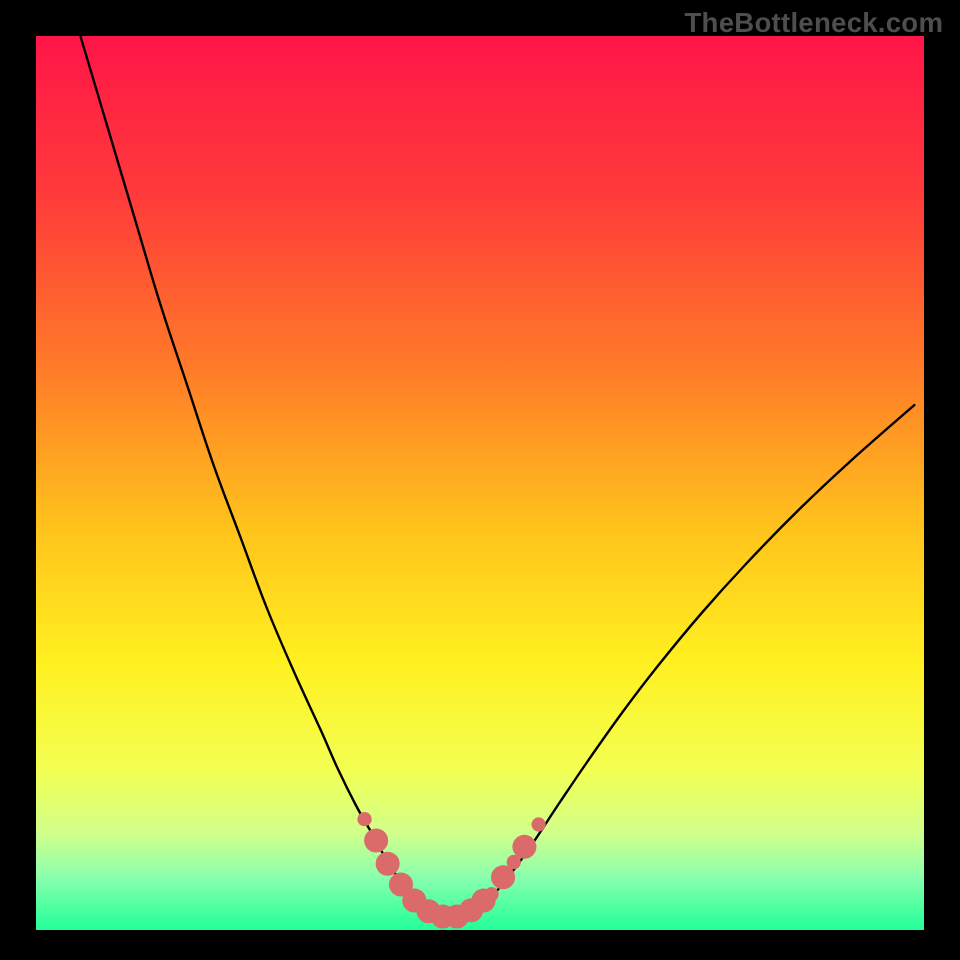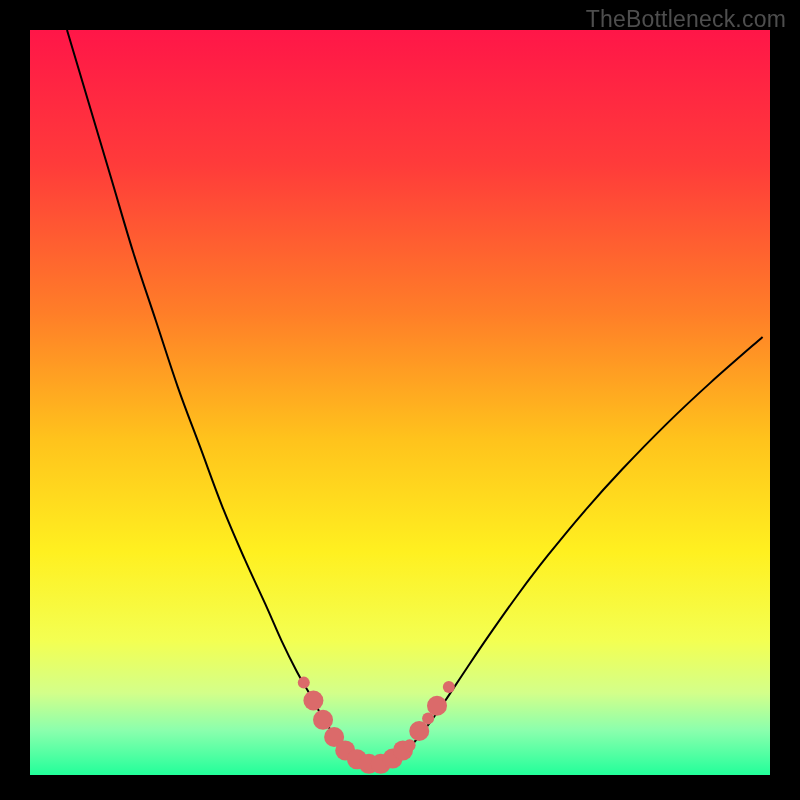--- a/index.html
+++ b/index.html
@@ -24,21 +24,21 @@
     width: 740px;
     height: 745px;
     overflow: hidden;
   }
   .watermark {
     position: absolute;
     top: 6px;
     right: 14px;
     color: #4e4e4e;
     font-size: 23px;
-    font-weight: 400;
+    font-weight: 700;
     letter-spacing: 0.2px;
     font-family: Arial, Helvetica, sans-serif;
   }
 </style>
 </head>
 <body>
 
 <div class="frame">
   <div class="watermark">TheBottleneck.com</div>
 

